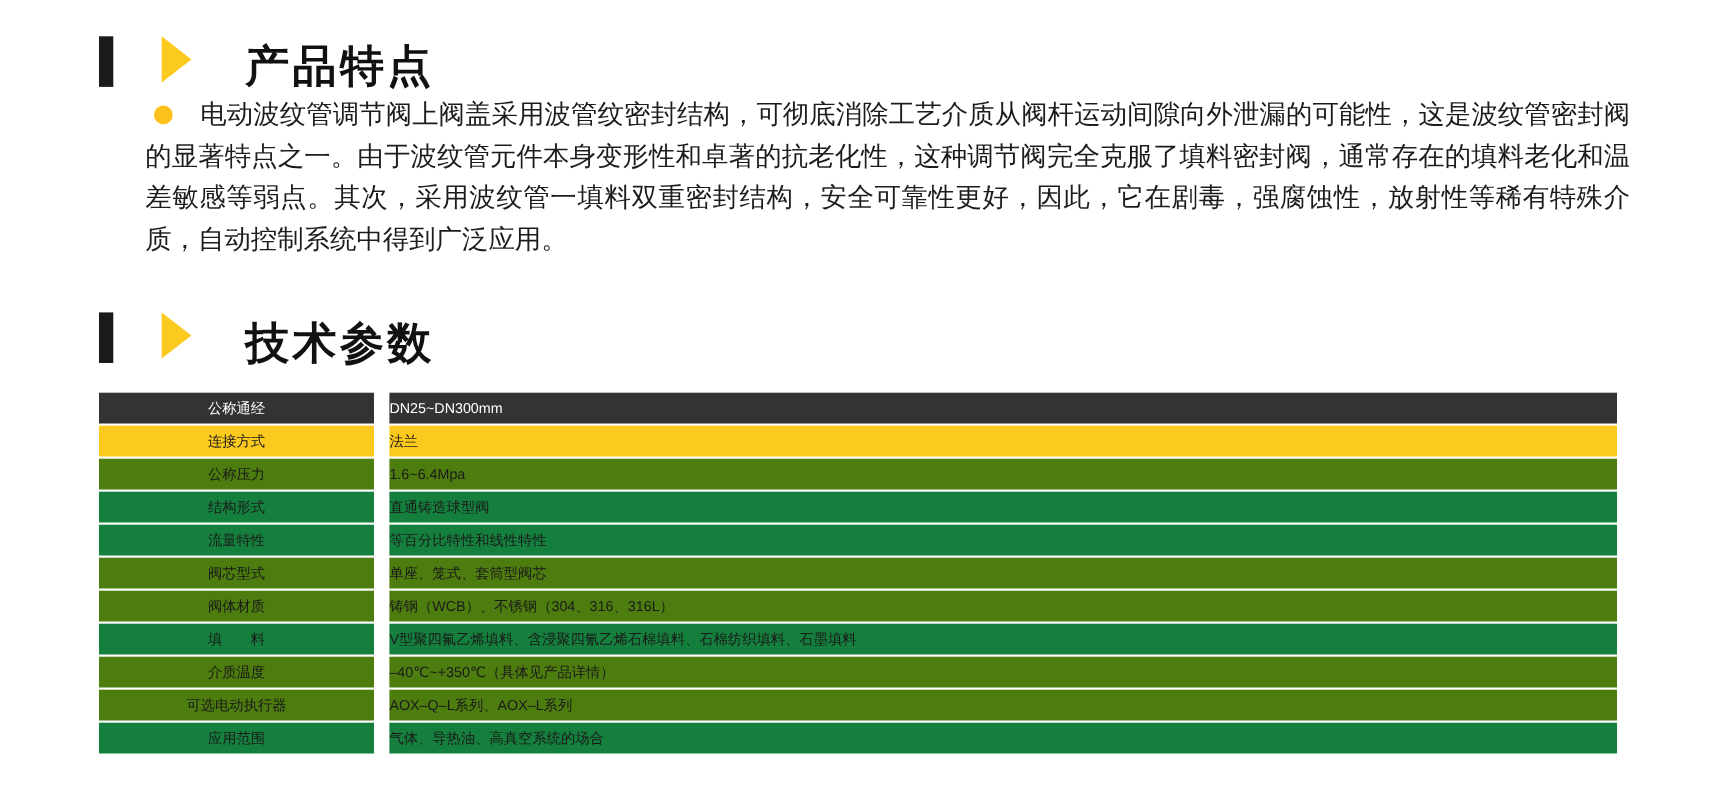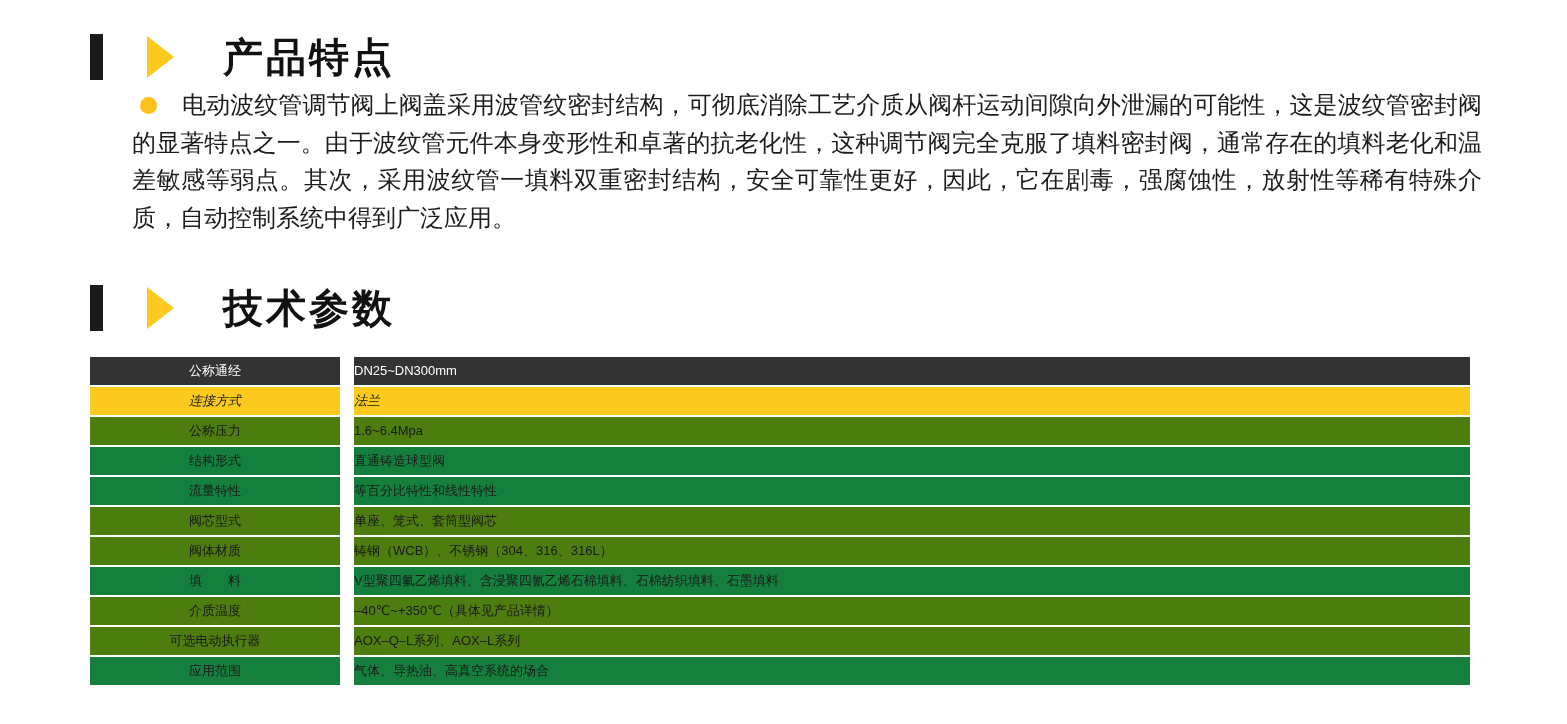--- a/index.html
+++ b/index.html
@@ -8,21 +8,20 @@
     background: #ffffff;
     font-family: "Liberation Sans", "DejaVu Sans", sans-serif;
     color: #1a1a1a;
     overflow: hidden;
   }
   .abs { position: absolute; }
 
   
   .section-header {
     display: flex;
-    align-items: center;
     height: 48px;
     gap: 40px;
   }
   .header-bar {
     width: 13px; height: 46px;
     background: #1a1a1a;
   }
   .header-triangle {
     width: 0; height: 0;
     margin-left: 4px;
@@ -75,21 +74,21 @@
   }
   .col-gap {
     width: 14px;
     flex: 0 0 14px;
     background: #ffffff !important;
   }
   .spec-value {
     flex: 1 1 auto;
   }
   .row-dark  .spec-label, .row-dark  .spec-value { background: #333333; color: #ffffff; }
-  .row-yellow .spec-label, .row-yellow .spec-value { background: #fcc91f; color: #1a1a1a; font-style: italic; }
+  .row-yellow .spec-label, .row-yellow .spec-value { background: #fcc91f; color: #1a1a1a; }
   .row-gray  .spec-label, .row-gray  .spec-value { background: #4d7c0f; color: #1a1a1a; }
   .row-white .spec-label, .row-white .spec-value { background: #15803d; color: #1a1a1a; }
 </style>
 </head>
 <body>
 
 <div class="abs section-header" style="left:90px; top:33px;">
   <span class="header-bar"></span>
   <span class="header-triangle"></span>
   <span class="header-title">产品特点</span>

